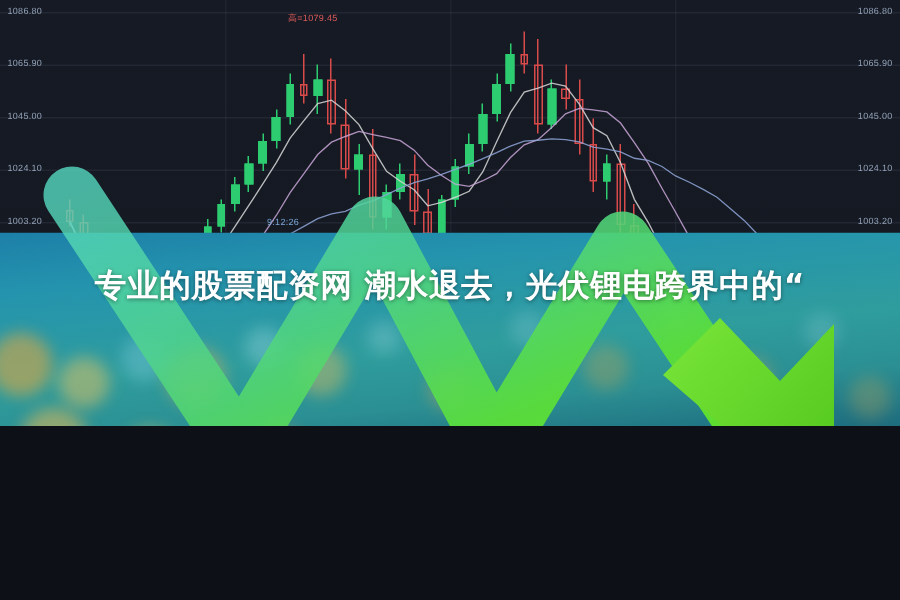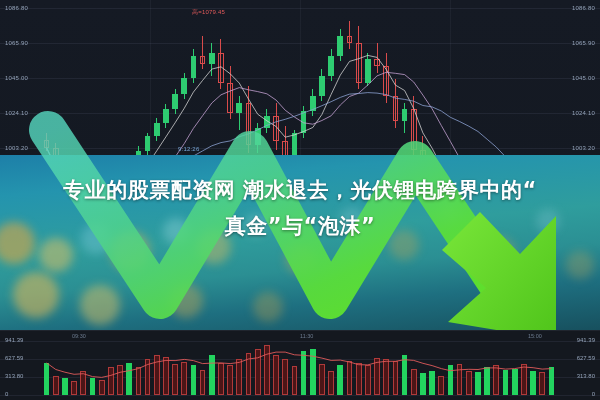--- a/index.html
+++ b/index.html
@@ -1,19 +1,19 @@
 <!DOCTYPE html>
 <html><head>
 <meta charset="utf-8">
 <style>
   html,body{margin:0;padding:0;background:#0d1117;}
   body{width:600px;height:400px;overflow:hidden;
        font-family:"Liberation Sans","DejaVu Sans",sans-serif;}
 
-  #stage{position:relative;width:600px;height:400px;overflow:hidden;
+  #stage{position:relative;width:600px;height:284px;overflow:hidden;
          background:#12161f;}
 
   
   .panel{position:absolute;left:0;width:600px;overflow:hidden;}
   #price-panel{top:0;height:330px;
      background:linear-gradient(180deg,#151a24 0%,#141922 55%,#11161e 100%);}
   #volume-panel{top:330px;height:70px;background:#14181f;
      border-top:1px solid #20252e;}
 
   .gridline{position:absolute;left:0;width:600px;height:1px;
@@ -388,21 +388,20 @@
       </defs>
 
       <polyline points="48,130 160,300 250,150 330,300 415,160 520,318" fill="none" stroke="url(#agrad)" stroke-width="38" stroke-linejoin="round" stroke-linecap="round"></polyline>
 
       <polygon points="556,340 448,322 486,288 442,250 480,212 520,254 556,216" fill="url(#ahead)"></polygon>
     </svg>
   </div>
 
   <div id="headline">
     <span class="l1">专业的股票配资网 潮水退去，光伏锂电跨界中的“</span>
-    <span class="l2">真金”与“泡沫”</span>
   </div>
 
   <div class="panel" id="volume-panel">
     <div id="vol-grid">
         <div class="gridline" style="top: 10px;"></div>
         <div class="gridline" style="top: 28.0002px;"></div>
         <div class="gridline" style="top: 45.9998px;"></div>
         <div class="gridline" style="top: 64px;"></div>
       </div>
     <div id="vol-bars">

